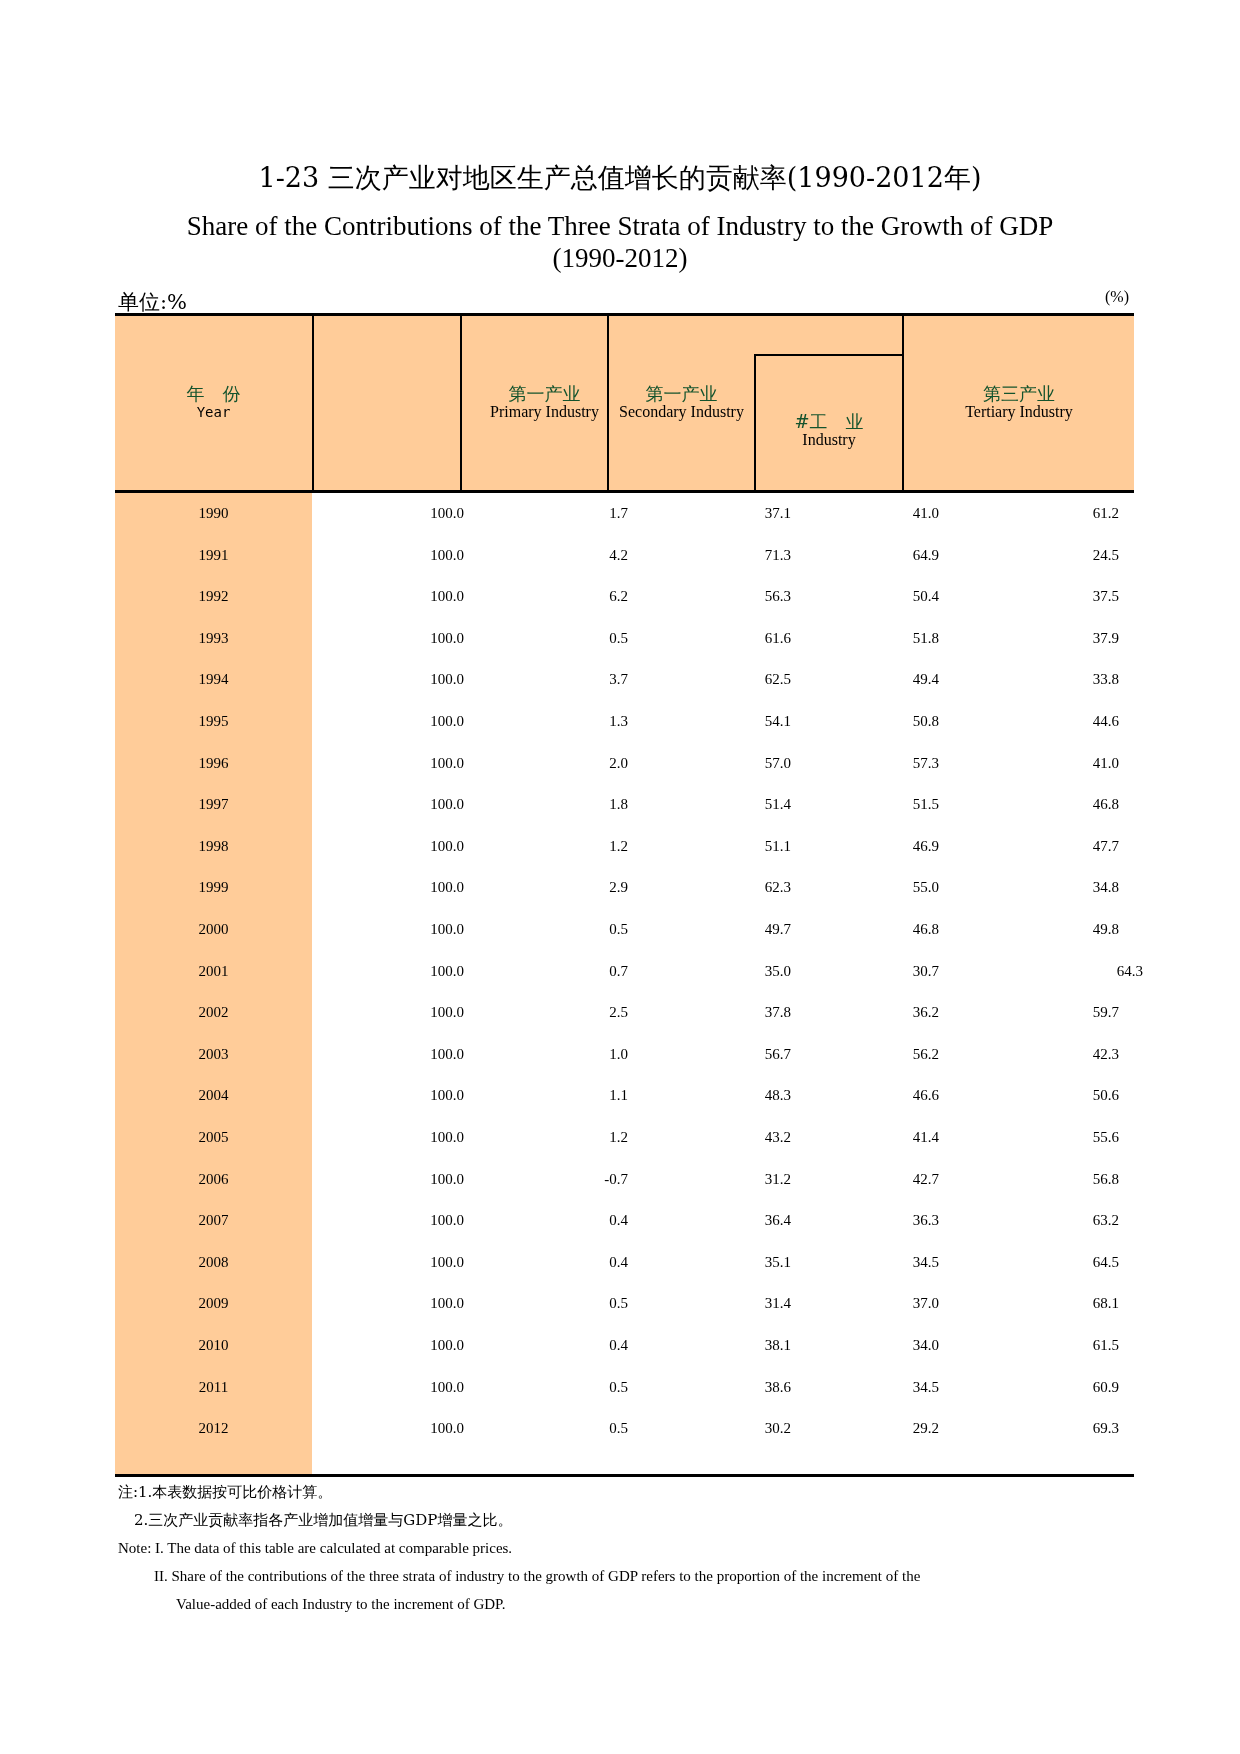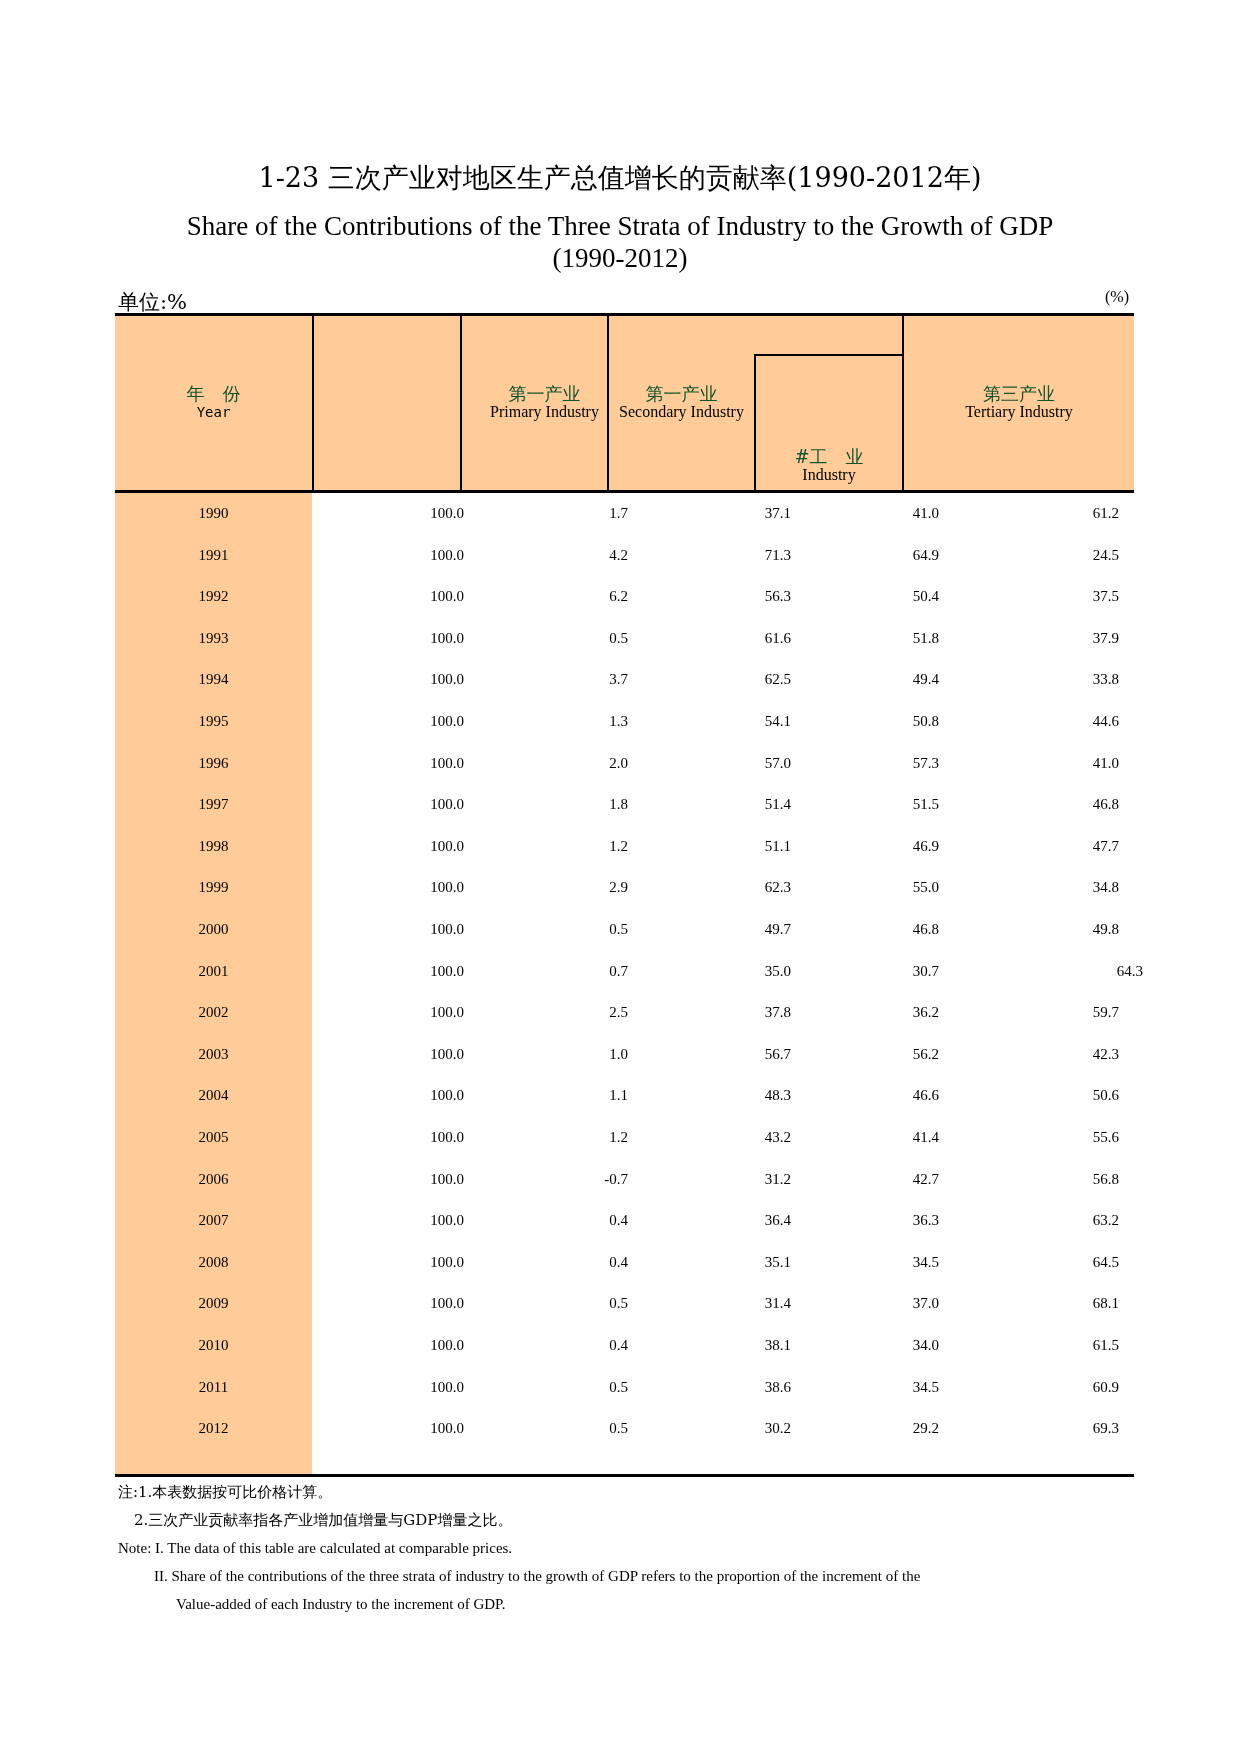--- a/index.html
+++ b/index.html
@@ -57,21 +57,21 @@
     </div>
     <div class="vline" style="left:492px;"></div>
 
     <div class="hcell" style="left:494px;width:145px;">
       <div class="cn">第一产业</div>
       <div>Secondary Industry</div>
     </div>
     <div class="vline" style="left:639px;top:38px;height:136px;"></div>
     <div class="sub-top" style="left:639px;width:148px;"></div>
 
-    <div class="hcell" style="left:641px;width:146px;top:40px;height:134px;padding-top:16px;margin-top:35px;">
+    <div class="hcell" style="left:641px;width:146px;top:40px;height:134px;padding-top:16px;">
       <div class="cn">#工　业</div>
       <div>Industry</div>
     </div>
     <div class="vline" style="left:787px;"></div>
 
     <div class="hcell" style="left:789px;width:230px;">
       <div class="cn">第三产业</div>
       <div>Tertiary Industry</div>
     </div>
   </div>

